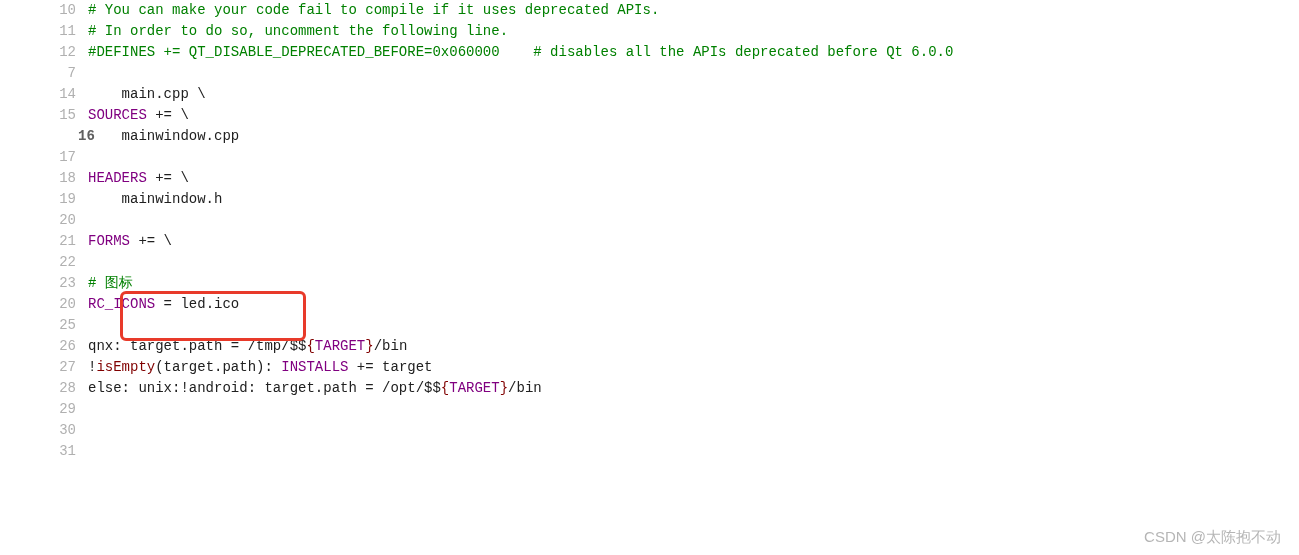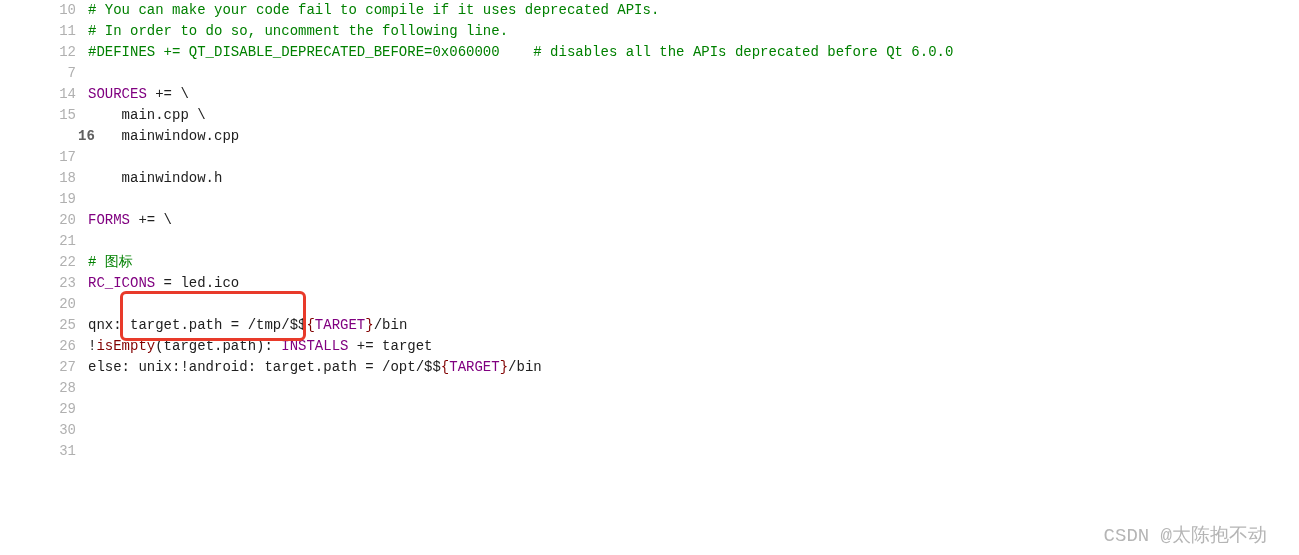--- a/index.html
+++ b/index.html
@@ -55,25 +55,25 @@
     border: 3px solid #e83a2a;
     border-radius: 6px;
     left: 36px;
     top: 291px;
     width: 186px;
     height: 50px;
     pointer-events: none;
   }
   .watermark {
     position: absolute;
-    right: 32px;
+    right: 18px;
     bottom: 8px;
     color: rgba(120,120,120,0.55);
-    font-family: Liberation Mono, monospace;
-    font-size: 19px;
+    font-family: Liberation Sans, sans-serif;
+    font-size: 15px;
     pointer-events: none;
   }
   .cursor-line {
     background: rgba(0,0,0,0.00);
   }
 </style>
 </head>
 <body>
 
 <div class="editor">
@@ -100,24 +100,25 @@
       <div class="ln">29</div>
       <div class="ln">30</div>
       <div class="ln">31</div>
     </div>
   <div class="code" id="code">
     <div class="highlight-box"></div>
   <div class="line"><span class="comment"># You can make your code fail to compile if it uses deprecated APIs.</span></div>
       <div class="line"><span class="comment"># In order to do so, uncomment the following line.</span></div>
       <div class="line"><span class="comment">#DEFINES += QT_DISABLE_DEPRECATED_BEFORE=0x060000    # disables all the APIs deprecated before Qt 6.0.0</span></div>
       <div class="line"></div>
+      <div class="line"><span class="plain">    main.cpp \</span></div>
       <div class="line"><span class="keyword">SOURCES</span><span class="plain"> += \</span></div>
-      <div class="line"><span class="plain">    main.cpp \</span></div>
       <div class="line cursor-line"><span class="plain">    mainwindow.cpp</span></div>
       <div class="line"></div>
+      <div class="line"><span class="keyword">HEADERS</span><span class="plain"> += \</span></div>
       <div class="line"><span class="plain">    mainwindow.h</span></div>
       <div class="line"></div>
       <div class="line"><span class="keyword">FORMS</span><span class="plain"> += \</span></div>
       <div class="line"></div>
       <div class="line"><span class="comment"># 图标</span></div>
       <div class="line"><span class="keyword">RC_ICONS</span><span class="plain"> = led.ico</span></div>
       <div class="line"></div>
       <div class="line"><span class="plain">qnx: target.path = /tmp/$$</span><span class="curly">{</span><span class="keyword">TARGET</span><span class="curly">}</span><span class="plain">/bin</span></div>
       <div class="line"><span class="plain">!</span><span class="func">isEmpty</span><span class="plain">(target.path): </span><span class="keyword">INSTALLS</span><span class="plain"> += target</span></div>
       <div class="line"><span class="plain">else: unix:!android: target.path = /opt/$$</span><span class="curly">{</span><span class="keyword">TARGET</span><span class="curly">}</span><span class="plain">/bin</span></div>

